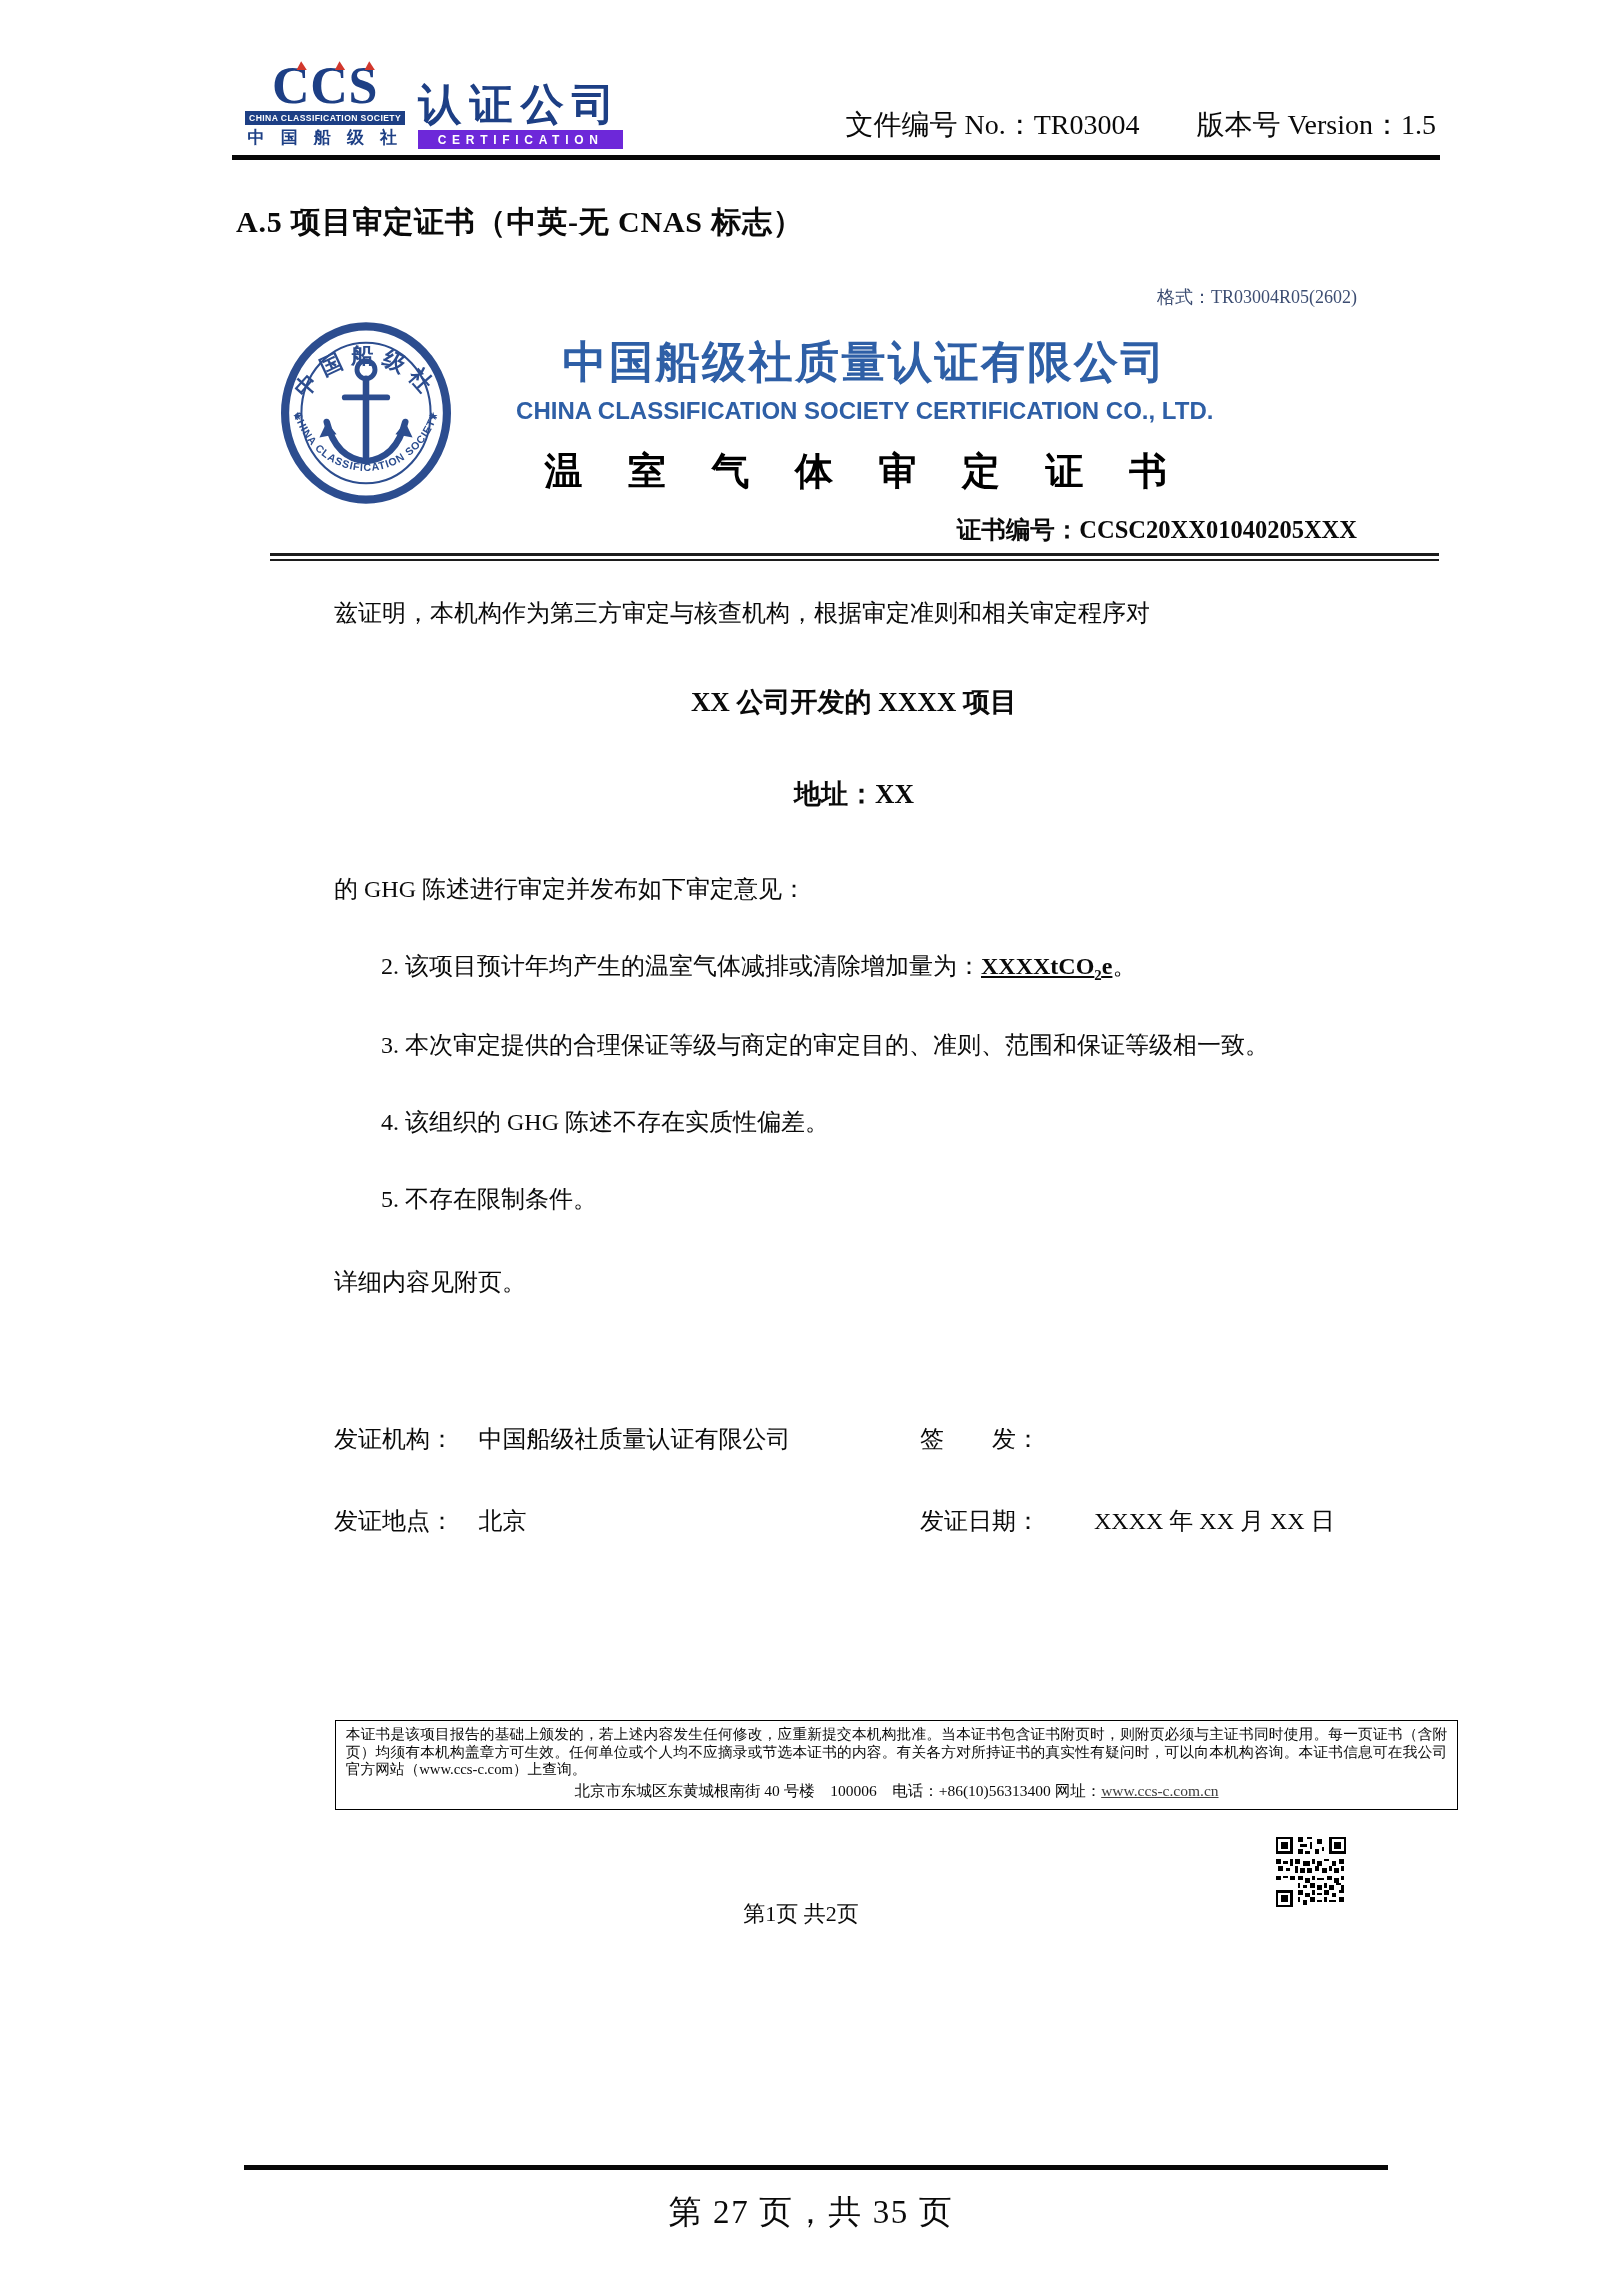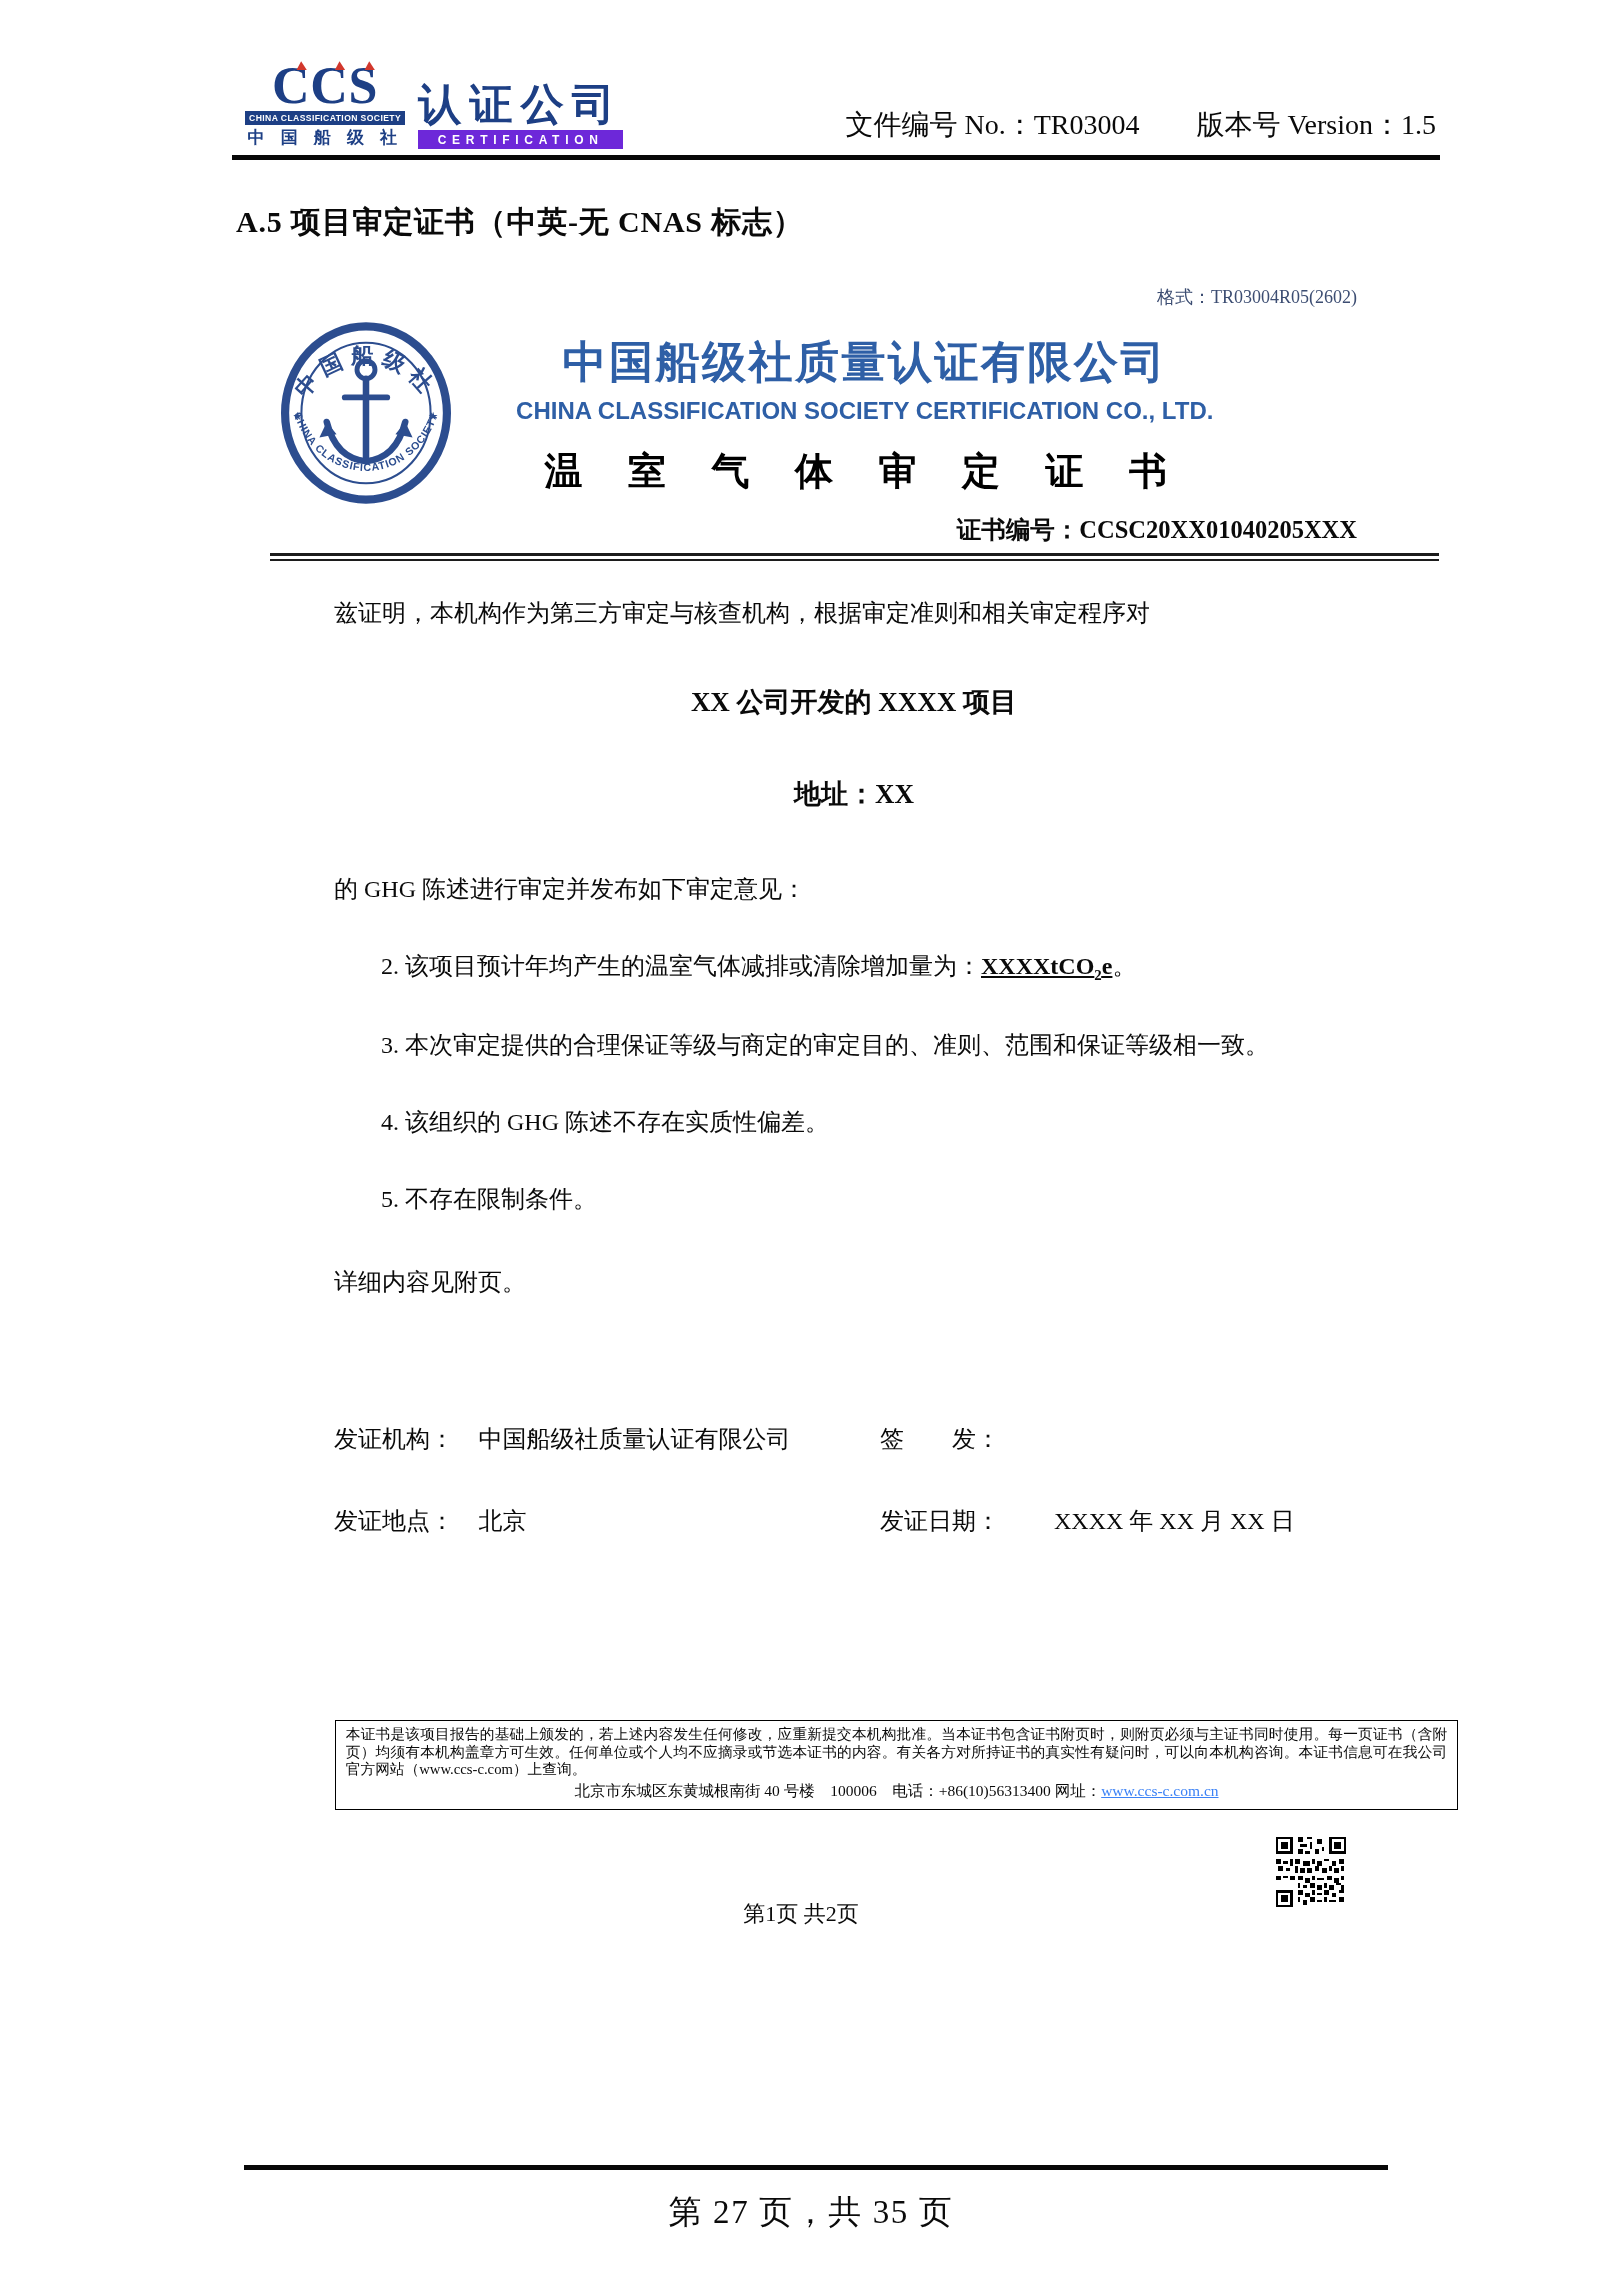--- a/index.html
+++ b/index.html
@@ -46,33 +46,33 @@
   .cert-no{text-align:right;font-size:24.5px;font-weight:600;margin-top:6.5px;padding-right:82px;}
   .cert-rule{margin-top:6.5px;height:3.3px;border-top:3.3px solid #1c1c1c;border-bottom:2.5px solid #1c1c1c;}
   .cert-body{padding:0 65px 0 64px;font-size:24px;line-height:1.5;}
   .intro{margin-top:34px;}
   .centerline{text-align:center;font-weight:bold;font-size:27px;margin-top:51px;}
   .lead{margin-top:57px;}
   .item{text-indent:47px;margin-top:41px;}
   .hl{font-weight:bold;text-decoration:underline;}
   .hl sub{font-size:0.62em;}
   .detail{margin-top:47px;}
-  .iss-row{display:flex;align-items:baseline;}
+  .iss-row{display:flex;align-items:baseline;gap:40px;}
   .iss-row1{margin-top:121px;}
   .iss-row2{margin-top:46px;}
   .iss-left{width:52.5%;display:flex;align-items:baseline;}
   .iss-right{flex:1;display:flex;align-items:baseline;}
   .iss-gap{display:inline-block;width:24.5px;}
   .iss-gap-wide{display:inline-block;width:54px;}
 
   
   .foot-box{left:335px;width:1123px;top:1720px;border:1.6px solid #000;padding:4.9px 9.8px 6.5px;box-sizing:border-box;}
   .footnote{font-size:14.7px;line-height:1.2;text-align:justify;}
   .contact{font-size:15.5px;text-align:center;margin-top:2.5px;white-space:nowrap;}
-  .link{color:#3b82f6;text-decoration:underline;cursor:pointer;}
+  .link{color:#404040;text-decoration:underline;cursor:pointer;}
   .page-note{left:335px;width:932px;top:1899px;text-align:center;font-size:22px;}
   .qr{left:1276px;top:1837px;width:70px;height:70px;}
 
   
   .bottom-rule{left:244px;right:234px;top:2165px;height:4.9px;background:#070707;}
   .page-footer{left:0;right:0;top:2190px;text-align:center;font-size:33px;letter-spacing:1.6px;}
 </style>
 </head>
 <body>
 

